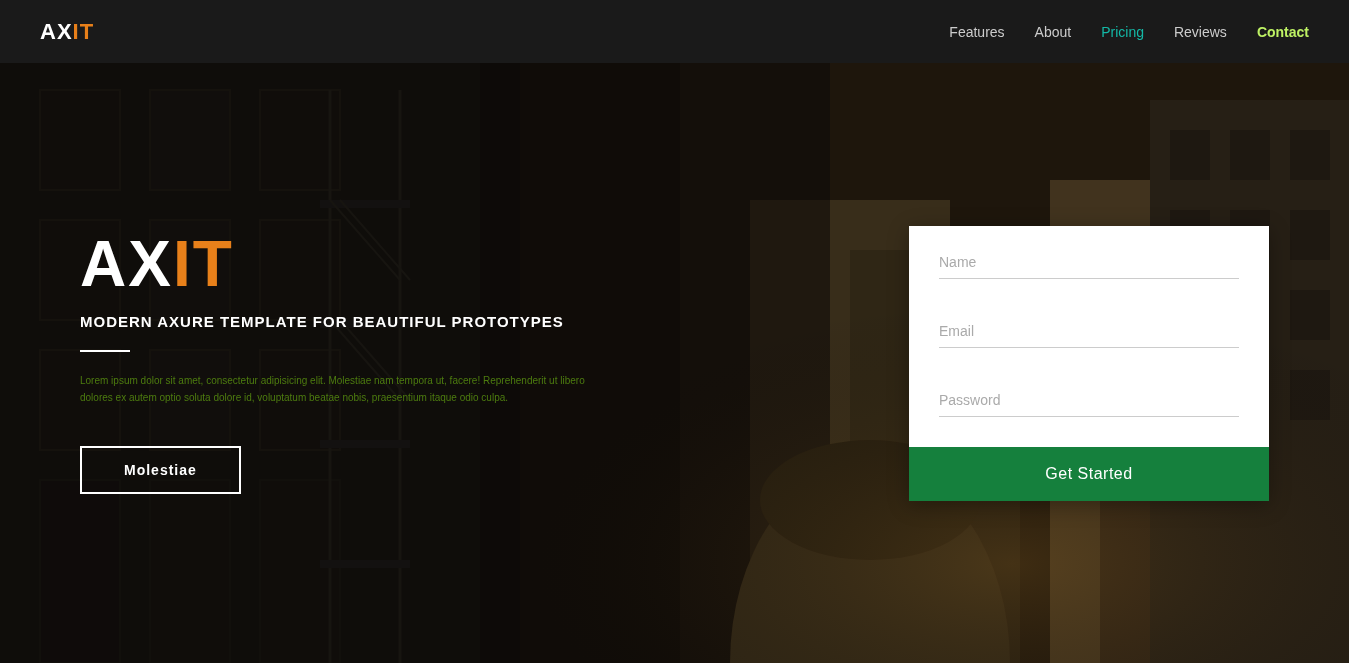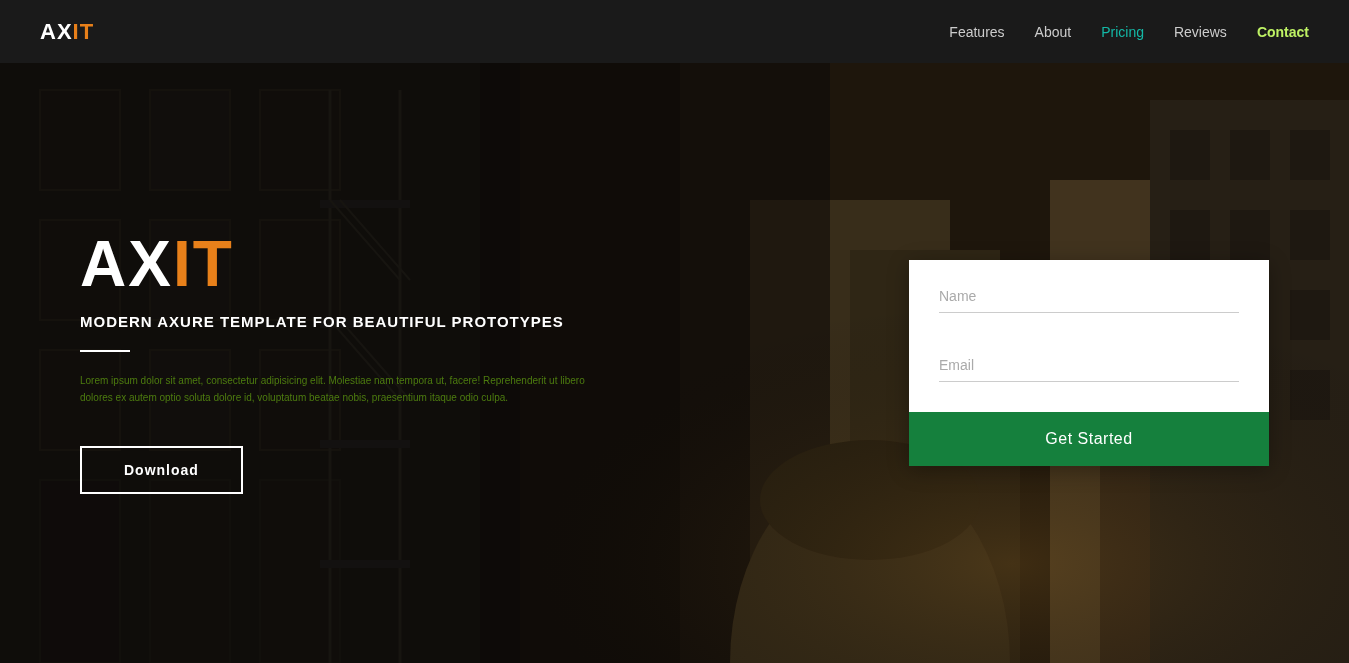--- a/index.html
+++ b/index.html
@@ -310,25 +310,26 @@
 </nav>
 
 <div class="hero-content">
   <div class="hero-left">
     <div class="hero-brand">
       <span class="ax">AX</span><span class="it">IT</span>
     </div>
     <div class="hero-tagline">MODERN AXURE TEMPLATE FOR BEAUTIFUL PROTOTYPES</div>
     <div class="hero-divider"></div>
     <p class="hero-description">Lorem ipsum dolor sit amet, consectetur adipisicing elit. Molestiae nam tempora ut, facere! Reprehenderit ut libero dolores ex autem optio soluta dolore id, voluptatum beatae nobis, praesentium itaque odio culpa.</p>
-    <button class="hero-download-btn">Download</button>
+    <button class="hero-download-btn">Molestiae</button>
   </div>
 
   <div class="hero-right">
     <div class="form-card">
       <div class="form-body">
         <input class="form-input" type="text" placeholder="Name" style="">
         <input class="form-input" type="email" placeholder="Email" style="">
+        <input class="form-input" type="password" placeholder="Password" style="">
       </div>
       <button class="form-submit-btn">Get Started</button>
     </div>
   </div>
 </div>
 
 </body></html>

